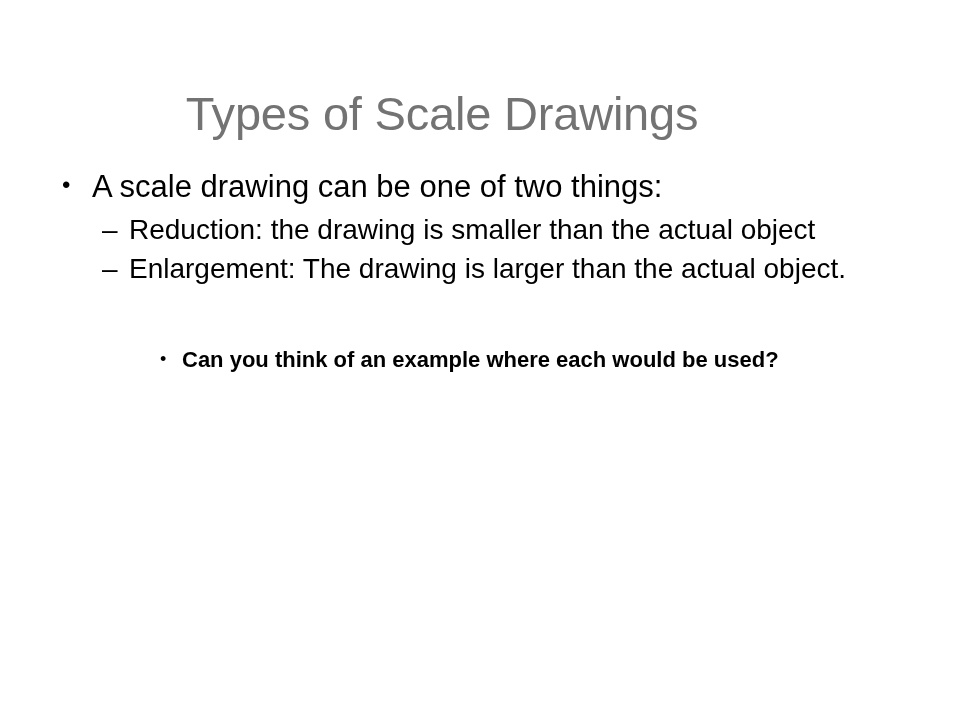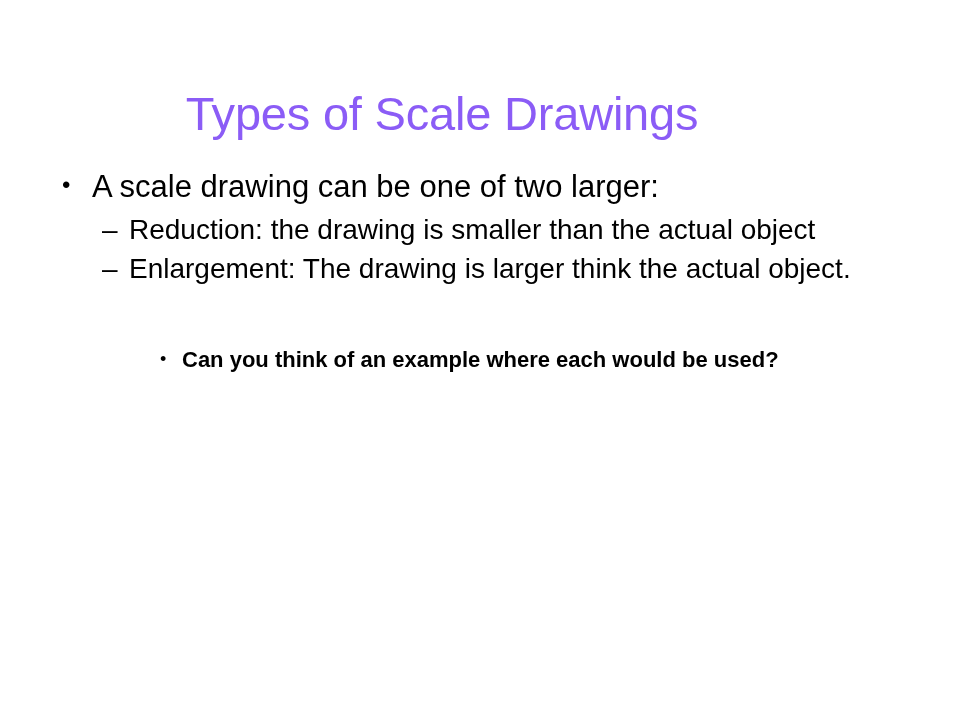--- a/index.html
+++ b/index.html
@@ -28,21 +28,21 @@
   .slide-title {
     position: absolute;
     left: 0;
     top: 58px;
     width: 884px;
     text-align: center;
     font-size: 47px;
     line-height: 1.06;
     font-weight: normal;
     letter-spacing: -0.2px;
-    color: #8b5cf6;
+    color: #737373;
     white-space: nowrap;
   }
 
   
   .slide-body {
     position: absolute;
     left: 56px;
     top: 168px;
     width: 860px;
   }
@@ -118,31 +118,31 @@
 <body>
 
 <div class="slide">
 
   <h1 class="slide-title">Types of Scale Drawings</h1>
 
   <div class="slide-body">
 
     <div class="bullet level-1">
       <span class="bullet-marker">•</span>
-      <span class="bullet-text">A scale drawing can be one of two larger:</span>
+      <span class="bullet-text">A scale drawing can be one of two things:</span>
     </div>
 
     <div class="bullet level-2">
       <span class="bullet-marker">–</span>
       <span class="bullet-text">Reduction: the drawing is smaller than the actual object</span>
     </div>
 
     <div class="bullet level-2">
       <span class="bullet-marker">–</span>
-      <span class="bullet-text">Enlargement: The drawing is larger think the actual object.</span>
+      <span class="bullet-text">Enlargement: The drawing is larger than the actual object.</span>
     </div>
 
     <div class="bullet level-3">
       <span class="bullet-marker">•</span>
       <span class="bullet-text">Can you think of an example where each would be used?</span>
     </div>
 
   </div>
 </div>
 

